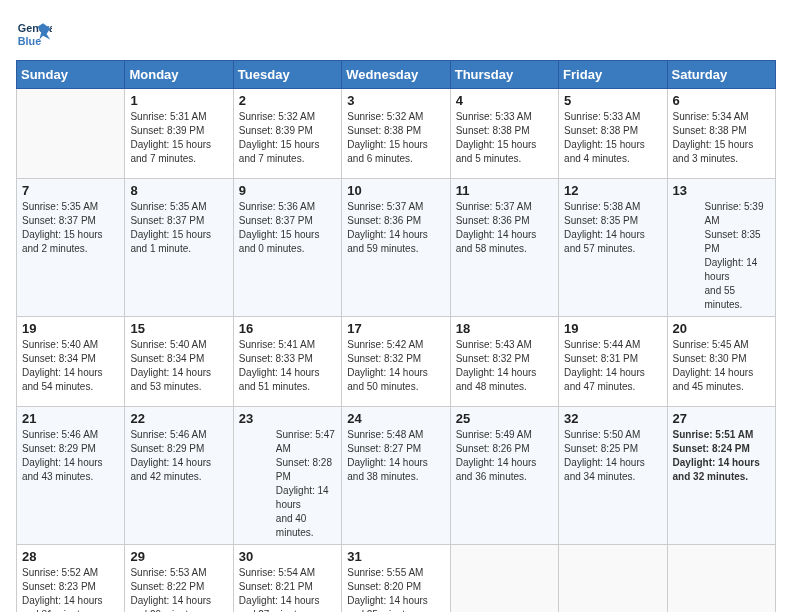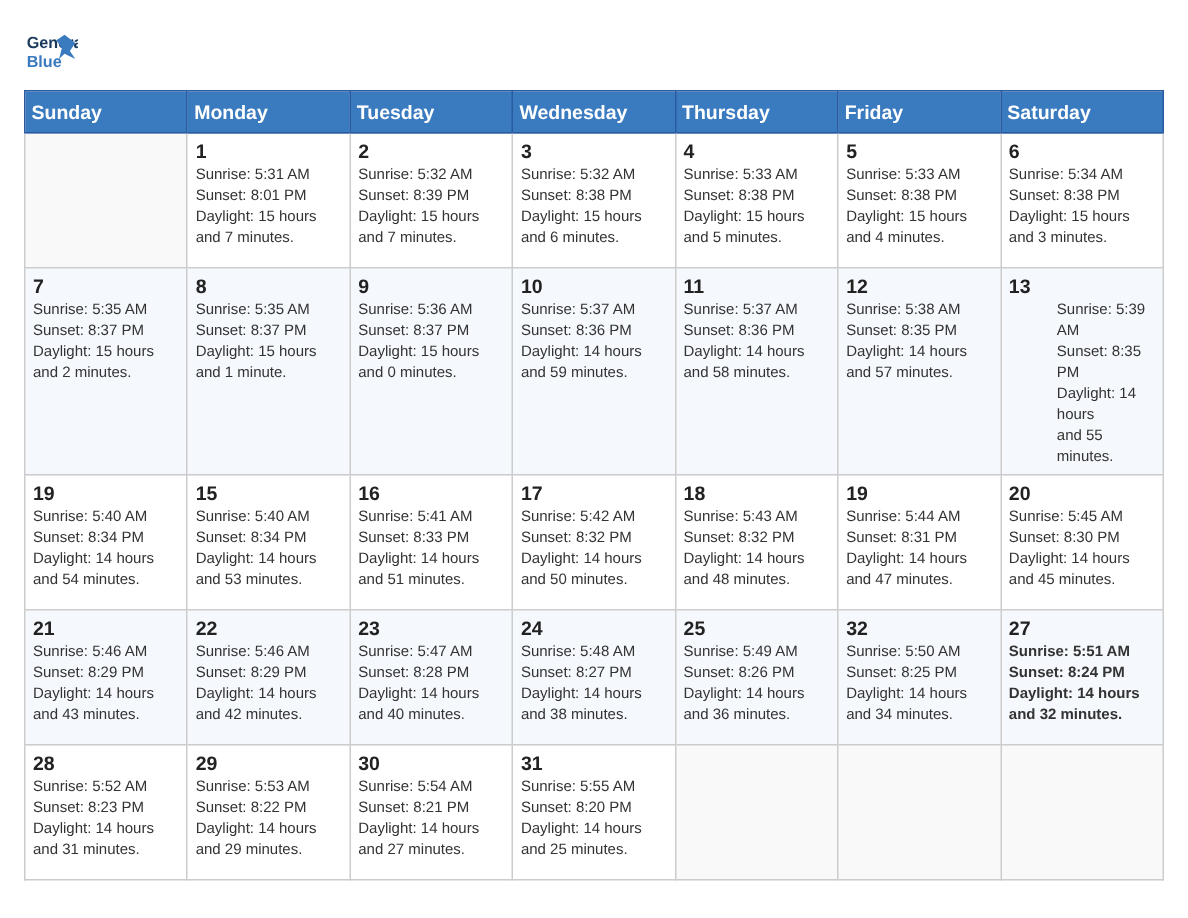--- a/index.html
+++ b/index.html
@@ -123,21 +123,21 @@
         <th>Friday</th>
         <th>Saturday</th>
       </tr>
   </thead>
   <tbody id="calendar-body">
   <tr>
         <td class="empty-cell"></td>
         <td>
           <span class="day-number">1</span>
           <div class="day-info" style="white-space: pre-line;">Sunrise: 5:31 AM
-Sunset: 8:01 PM
+Sunset: 8:39 PM
 Daylight: 15 hours
 and 7 minutes.</div>
         </td>
         <td>
           <span class="day-number">2</span>
           <div class="day-info" style="white-space: pre-line;">Sunrise: 5:32 AM
 Sunset: 8:39 PM
 Daylight: 15 hours
 and 7 minutes.</div>
         </td>
@@ -282,21 +282,21 @@
         </td>
         <td>
           <span class="day-number">22</span>
           <div class="day-info" style="white-space: pre-line;">Sunrise: 5:46 AM
 Sunset: 8:29 PM
 Daylight: 14 hours
 and 42 minutes.</div>
         </td>
         <td>
           <span class="day-number">23</span>
-          <div class="day-info" style="white-space: pre-line;">Sunrise: 5:47 AM
+          <div class="day-info" style="white-space: pre-line; margin-left: 37px;">Sunrise: 5:47 AM
 Sunset: 8:28 PM
 Daylight: 14 hours
 and 40 minutes.</div>
         </td>
         <td>
           <span class="day-number">24</span>
           <div class="day-info" style="white-space: pre-line;">Sunrise: 5:48 AM
 Sunset: 8:27 PM
 Daylight: 14 hours
 and 38 minutes.</div>

